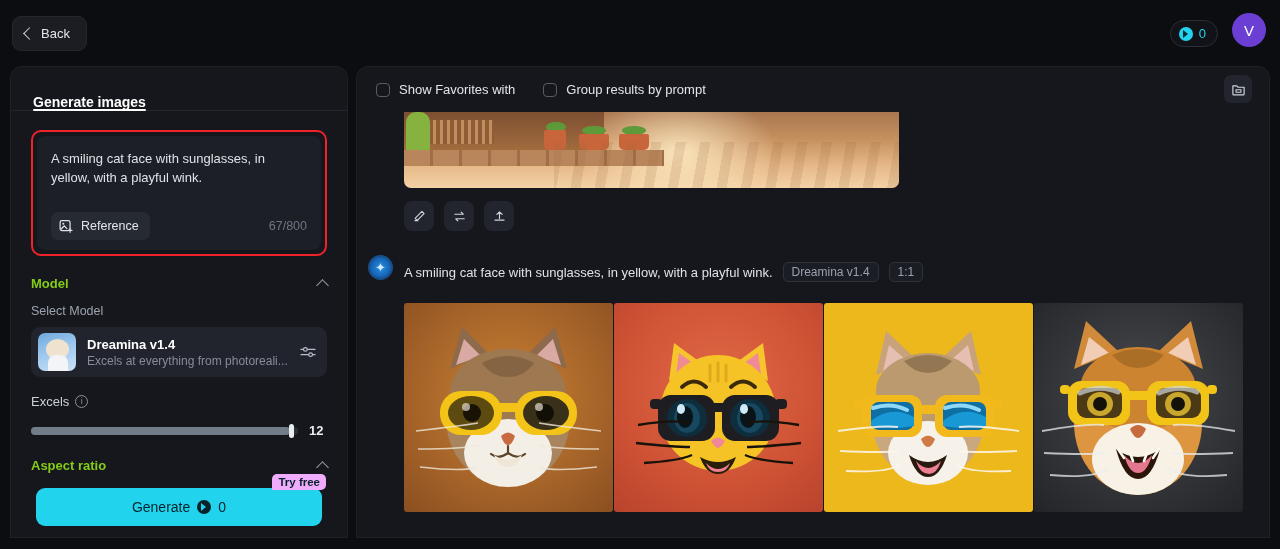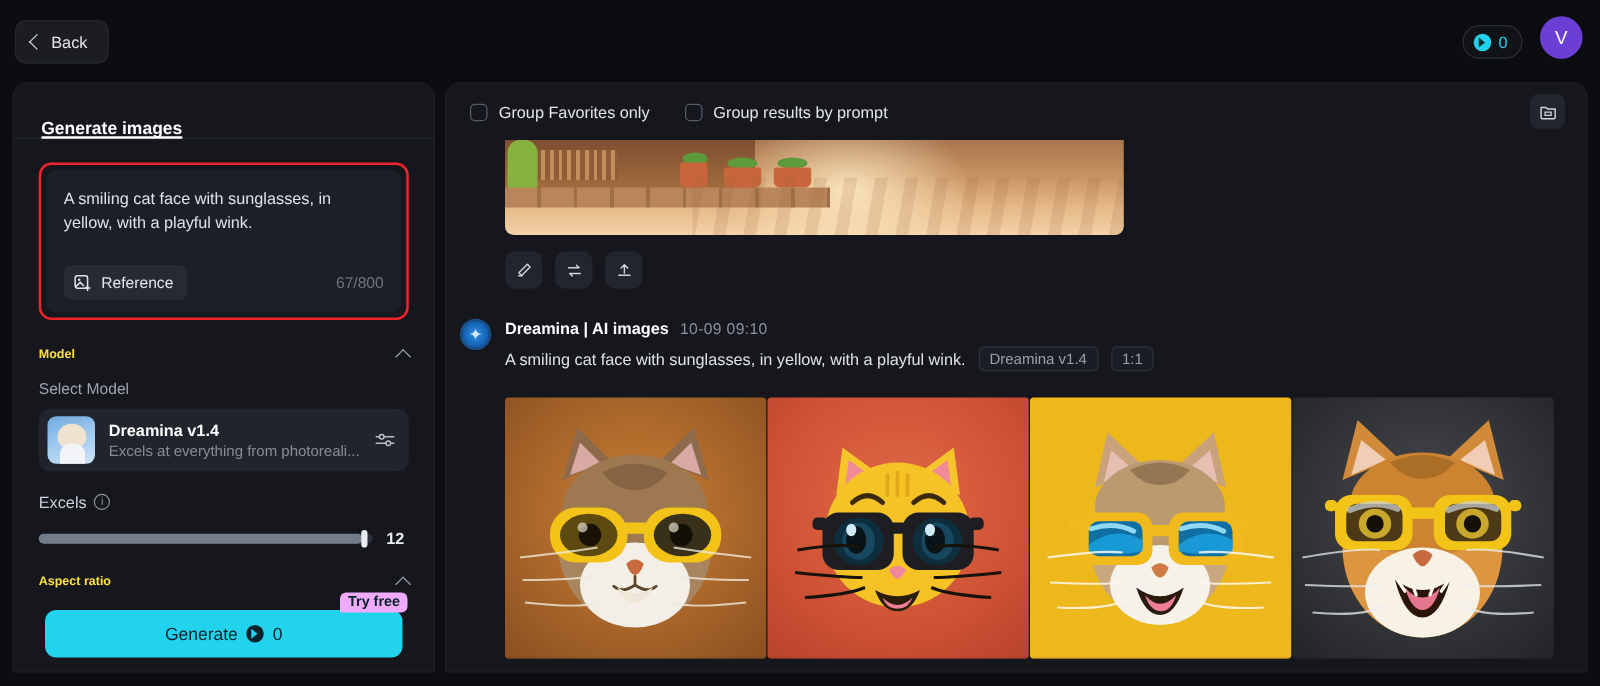--- a/index.html
+++ b/index.html
@@ -84,21 +84,21 @@
   .ref-btn {
     height: 28px; padding: 0 11px 0 8px; background: #262a33; border-radius: 7px;
     display: flex; align-items: center; gap: 7px; font-size: 12.5px; color: #e3e5ea; cursor: pointer;
   }
   .char-count { font-size: 12.5px; color: #6e7481; }
 
   .section-head {
     display: flex; align-items: center; justify-content: space-between;
     padding: 0 20px; margin-top: 17px; height: 20px;
   }
-  .section-title { font-size: 10px; font-weight: bold; color: #fde047; }
+  .section-title { font-size: 13px; font-weight: bold; color: #84cc16; }
   .chev-up { width: 9px; height: 9px; border-left: 1.5px solid #9aa0ab; border-top: 1.5px solid #9aa0ab;
     transform: rotate(45deg); margin-top: 4px; cursor: pointer; }
   .sub-label { padding: 0 20px; margin-top: 11px; font-size: 12.5px; color: #9da3ae; }
   .model-card {
     margin: 9px 20px 0 20px; height: 50px; background: #21242c; border-radius: 9px;
     display: flex; align-items: center; padding: 0 10px 0 7px; gap: 11px; cursor: pointer;
   }
   .model-thumb {
     width: 38px; height: 38px; border-radius: 7px; flex: none; position: relative; overflow: hidden;
     background: linear-gradient(160deg, #6fa8dc 0%, #9cc7ee 45%, #cfe3f7 100%);
@@ -330,21 +330,21 @@
         <span class="try-free">Try free</span>
       </div>
     </div>
   </div>
 
   <div class="right-panel">
 
     <div class="rp-toolbar">
       <div class="cb-item">
         <span class="checkbox"></span>
-        <span class="cb-label">Group Favorites only</span>
+        <span class="cb-label">Show Favorites with</span>
       </div>
       <div class="cb-item">
         <span class="checkbox"></span>
         <span class="cb-label">Group results by prompt</span>
       </div>
       <div class="archive-btn">
         <svg width="15" height="15" viewBox="0 0 16 16">
           <path d="M2 4.2 h4.2 l1.3 1.4 H14 v7.2 a1 1 0 0 1-1 1 H3 a1 1 0 0 1-1-1 Z" fill="none" stroke="#cfd3da" stroke-width="1.25" stroke-linejoin="round"></path>
           <path d="M5.4 8.3 h5.2 v2.6 H5.4 Z" fill="none" stroke="#cfd3da" stroke-width="1.1"></path>
         </svg>
@@ -384,24 +384,20 @@
           <svg width="15" height="15" viewBox="0 0 16 16">
             <path d="M8 3 v7 M5.2 5.8 L8 3 l2.8 2.8" fill="none" stroke="#cfd3da" stroke-width="1.25" stroke-linecap="round" stroke-linejoin="round"></path>
             <path d="M3.2 11.9 h9.6" stroke="#cfd3da" stroke-width="1.25" stroke-linecap="round"></path>
           </svg>
         </div>
       </div>
 
       <div class="result-head">
         <div class="res-avatar"></div>
         <div class="res-meta-col">
-          <div class="res-line1">
-            <span class="res-name">Dreamina | AI images</span>
-            <span class="res-time">10-09  09:10</span>
-          </div>
           <div class="res-line2">
             <span class="res-prompt">A smiling cat face with sunglasses, in yellow, with a playful wink.</span>
             <span class="chip">Dreamina v1.4</span>
             <span class="chip">1:1</span>
           </div>
         </div>
       </div>
 
       <div class="thumbs">
 

